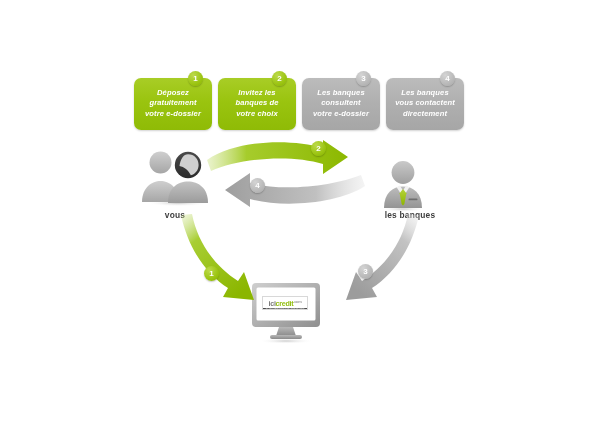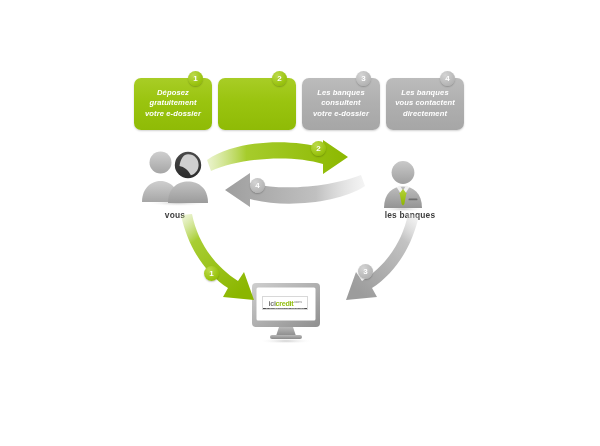--- a/index.html
+++ b/index.html
@@ -158,20 +158,23 @@
 
     <div class="step step-green">
       <span class="badge badge-green">1</span>
       <span class="step-text">Déposez
 gratuitement
 votre e-dossier</span>
     </div>
 
     <div class="step step-green">
       <span class="badge badge-green">2</span>
+      <span class="step-text">Invitez les
+banques de
+votre choix</span>
     </div>
 
     <div class="step step-gray">
       <span class="badge badge-gray">3</span>
       <span class="step-text">Les banques
 consultent
 votre e-dossier</span>
     </div>
 
     <div class="step step-gray">

